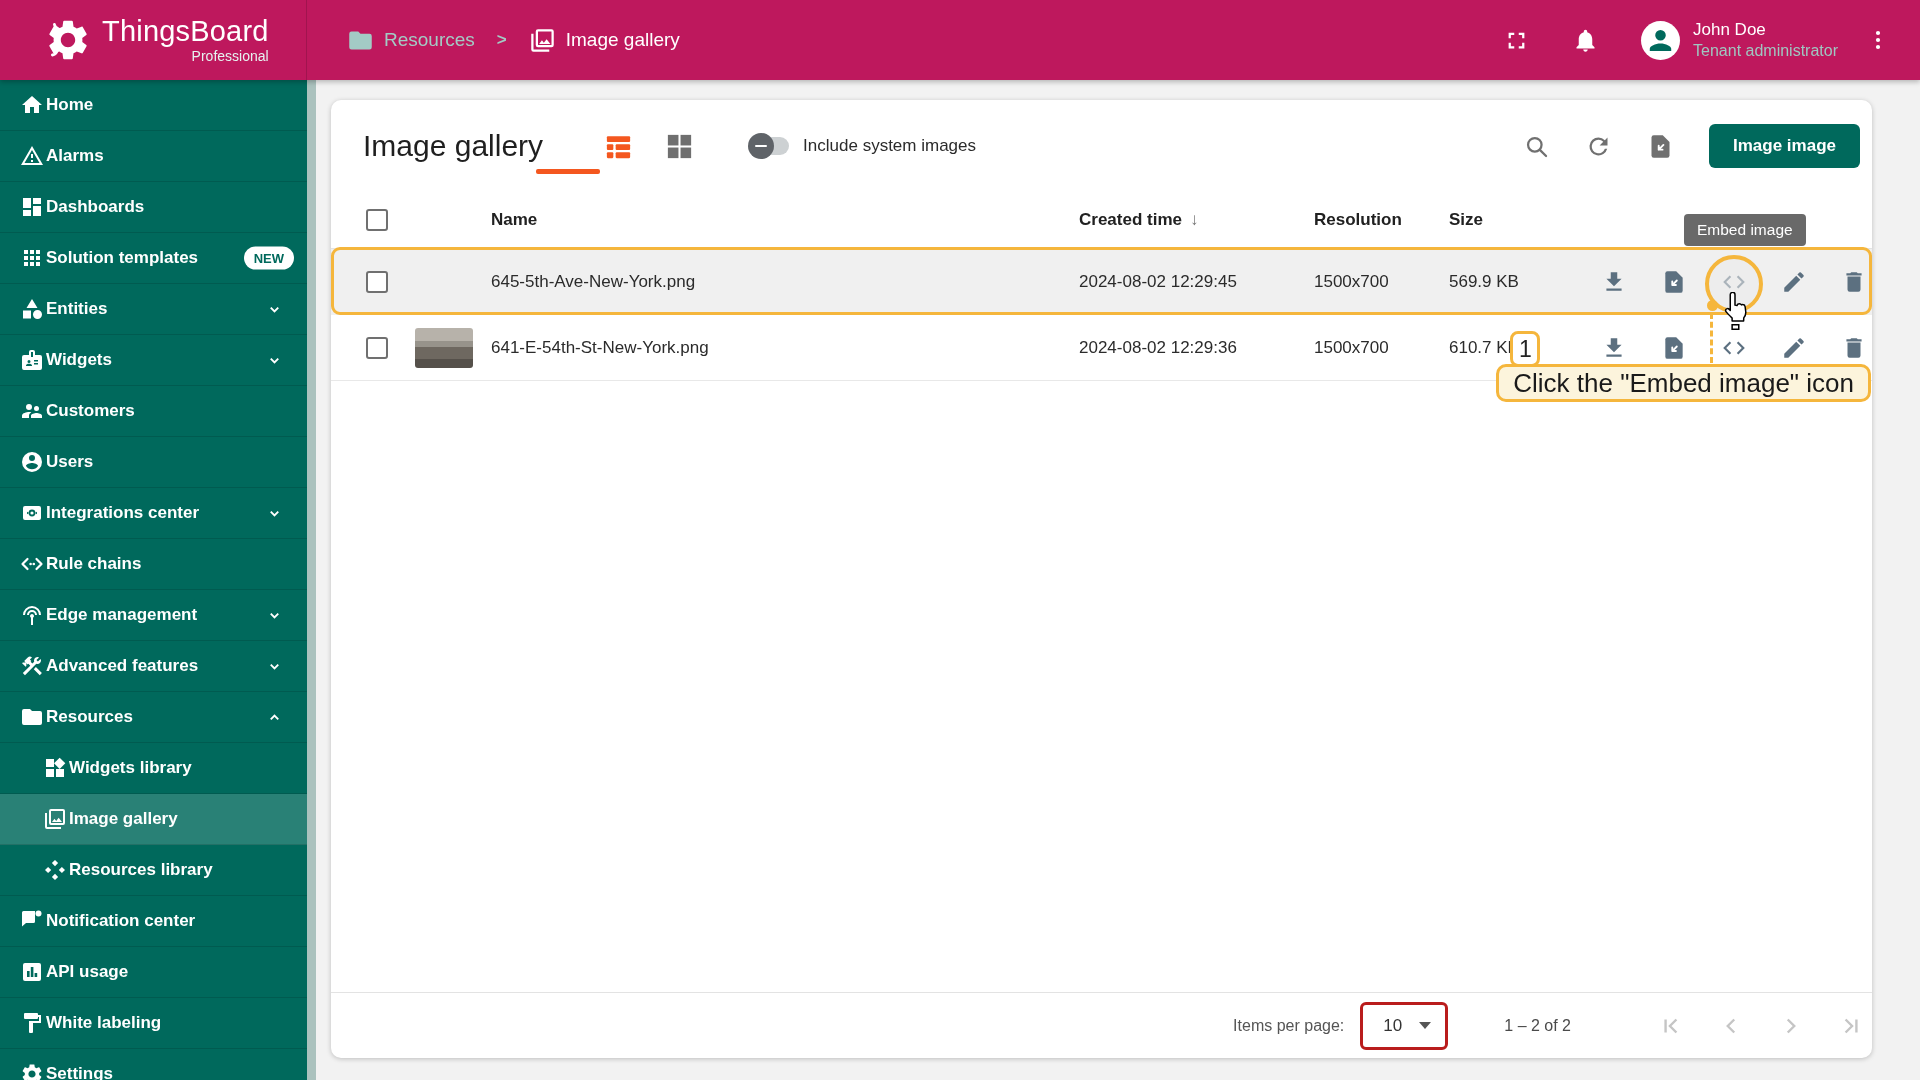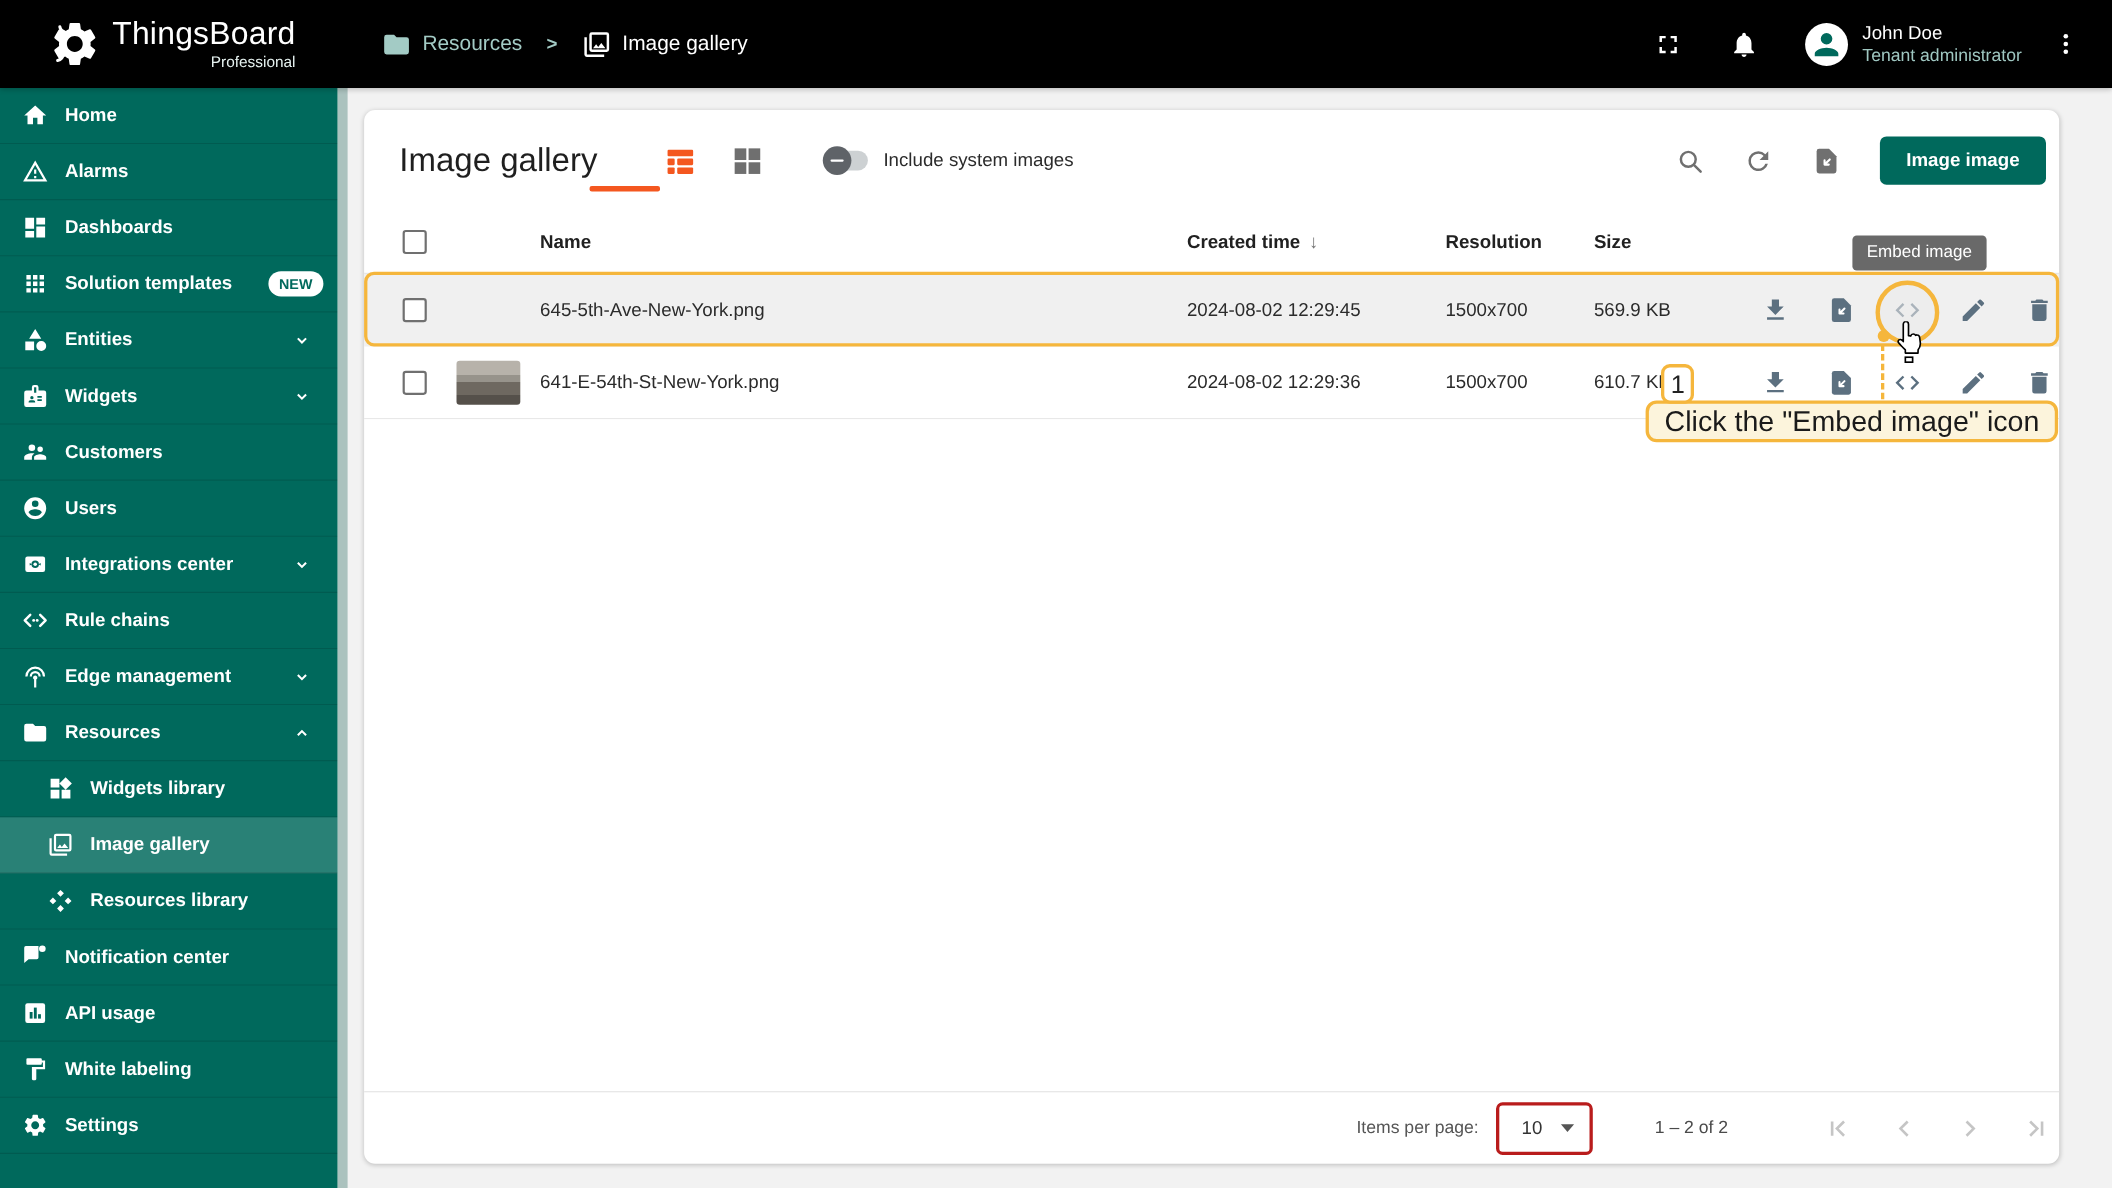--- a/index.html
+++ b/index.html
@@ -5,21 +5,21 @@
   * { box-sizing: border-box; }
   html,body { margin:0; padding:0; }
   body {
     width:1920px; height:1080px; overflow:hidden;
     font-family:"Liberation Sans","DejaVu Sans",sans-serif;
     background:#f2f2f2; color:#2b2b2b;
   }
   
   .topbar {
     position:fixed; top:0; left:0; width:1920px; height:80px;
-    background:#000000; display:flex; align-items:center; z-index:60;
+    background:#be185d; display:flex; align-items:center; z-index:60;
     box-shadow:0 2px 5px rgba(0,0,0,.25);
   }
   .logo-zone { width:307px; height:100%; display:flex; align-items:center; padding-left:44px; border-right:1px solid rgba(0,0,0,.15); flex:none; }
   .logo-gear { width:48px; height:48px; margin-right:10px; color:#fff; }
   .logo-text { display:flex; flex-direction:column; line-height:1; }
   .logo-name { color:#fff; font-size:29px; font-weight:400; letter-spacing:.2px; }
   .logo-edition { color:#e6f2f0; font-size:14px; text-align:right; margin-top:3px; }
   .breadcrumb { display:flex; align-items:center; margin-left:40px; }
   .crumb { display:flex; align-items:center; gap:10px; font-size:19px; }
   .crumb.prev { color:#a3cbc5; }
@@ -32,21 +32,21 @@
   .avatar svg { position:absolute; inset:0; width:39px; height:39px; color:#00695c; }
   .user-block { display:flex; flex-direction:column; line-height:1.25; margin-right:28px; }
   .user-name { color:#fff; font-size:17px; }
   .user-role { color:#9fc7c1; font-size:16px; }
   .more-vert { width:24px; height:24px; color:#fff; cursor:pointer; }
 
   
   .sidebar { position:fixed; top:80px; left:0; width:307px; height:1000px; background:#00695c; overflow:hidden; z-index:40; }
   .side-scrollbar { position:fixed; top:80px; left:307px; width:9px; height:1000px; background:#abc2be; z-index:40; }
   .nav-item {
-    height:51px; display:flex; align-items:center; gap:15px;
+    height:51px; display:flex; align-items:center; gap:2px;
     padding-left:20px; color:#fff; font-size:17px; font-weight:700;
     border-bottom:1px solid rgba(0,0,0,.13); position:relative; cursor:pointer;
   }
   .nav-item.sub { padding-left:43px; }
   .nav-item.selected { background:rgba(255,255,255,.16); }
   .nav-icon { width:24px; height:24px; flex:none; }
   .badge-new {
     position:absolute; right:13px; top:50%; transform:translateY(-50%);
     background:#fff; color:#00695c; font-size:13px; font-weight:700;
     padding:4px 10px; border-radius:13px;
@@ -280,20 +280,29 @@
     <svg class="nav-icon" viewBox="0 0 24 24" fill="currentColor">
         <path d="M12 11a2 2 0 0 0-1 3.72V22h2v-7.28A2 2 0 0 0 12 11zm0-8a9 9 0 0 0-9 9h2a7 7 0 0 1 14 0h2a9 9 0 0 0-9-9zm0 4a5 5 0 0 0-5 5h2a3 3 0 0 1 6 0h2a5 5 0 0 0-5-5z"></path>
       </svg>
     <span>Edge management</span>
     <svg class="chev" viewBox="0 0 24 24" fill="none" stroke="currentColor" stroke-width="3">
         <path d="m6 9 6 6 6-6"></path>
       </svg>
   </div>
   <div class="nav-item">
     <svg class="nav-icon" viewBox="0 0 24 24" fill="currentColor">
+        <path d="m13.78 15.17 2.12-2.12 6 6-2.12 2.12zM17.5 10c1.93 0 3.5-1.57 3.5-3.5 0-.58-.16-1.12-.41-1.6l-2.7 2.7-1.49-1.49 2.7-2.7A3.5 3.5 0 0 0 14 6.5c0 .41.08.8.21 1.16l-1.85 1.85-1.78-1.78.71-.71-1.41-1.41L12 3.49a3 3 0 0 0-4.24 0L4.22 7.03l1.41 1.41H2.81l-.71.71 3.54 3.54.71-.71V9.15l1.41 1.41.71-.71 1.78 1.78-7.41 7.41 2.12 2.12L16.34 9.79c.36.13.75.21 1.16.21z"></path>
+      </svg>
+    <span>Advanced features</span>
+    <svg class="chev" viewBox="0 0 24 24" fill="none" stroke="currentColor" stroke-width="3">
+        <path d="m6 9 6 6 6-6"></path>
+      </svg>
+  </div>
+  <div class="nav-item">
+    <svg class="nav-icon" viewBox="0 0 24 24" fill="currentColor">
         <path d="M10 4H4a2 2 0 0 0-2 2v12a2 2 0 0 0 2 2h16a2 2 0 0 0 2-2V8a2 2 0 0 0-2-2h-8l-2-2z"></path>
       </svg>
     <span>Resources</span>
     <svg class="chev" viewBox="0 0 24 24" fill="none" stroke="currentColor" stroke-width="3">
         <path d="m6 15 6-6 6 6"></path>
       </svg>
   </div>
   <div class="nav-item sub">
     <svg class="nav-icon" viewBox="0 0 24 24" fill="currentColor">
         <path d="M13 13v8h8v-8h-8zM3 21h8v-8H3v8zM3 3v8h8V3H3zm13.66-1.31L11 7.34 16.66 13l5.66-5.66-5.66-5.65z"></path>

